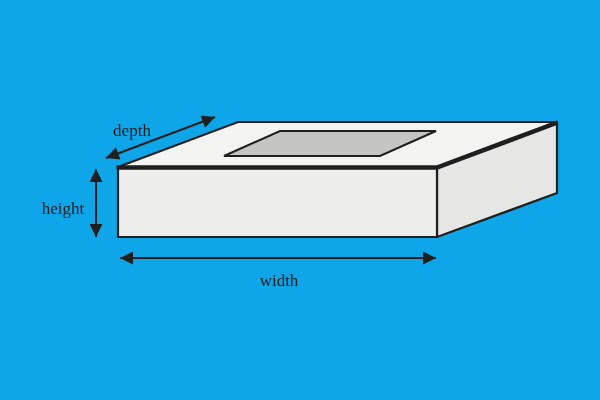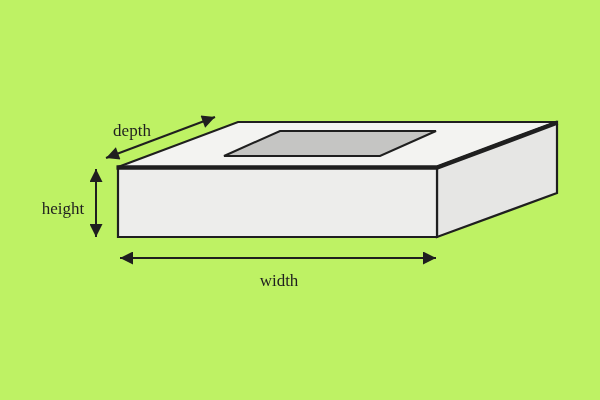--- a/index.html
+++ b/index.html
@@ -7,21 +7,21 @@
     padding: 0;
     width: 600px;
     height: 400px;
     background: #ffffff;
     overflow: hidden;
   }
   .stage {
     position: relative;
     width: 600px;
     height: 400px;
-    background: #bef264;
+    background: #0ea5e9;
   }
   svg { display: block; }
   .face {
     stroke: #1f1f1f;
     stroke-width: 2.2;
     stroke-linejoin: miter;
   }
   .inset {
     stroke: #1f1f1f;
     stroke-width: 2;

